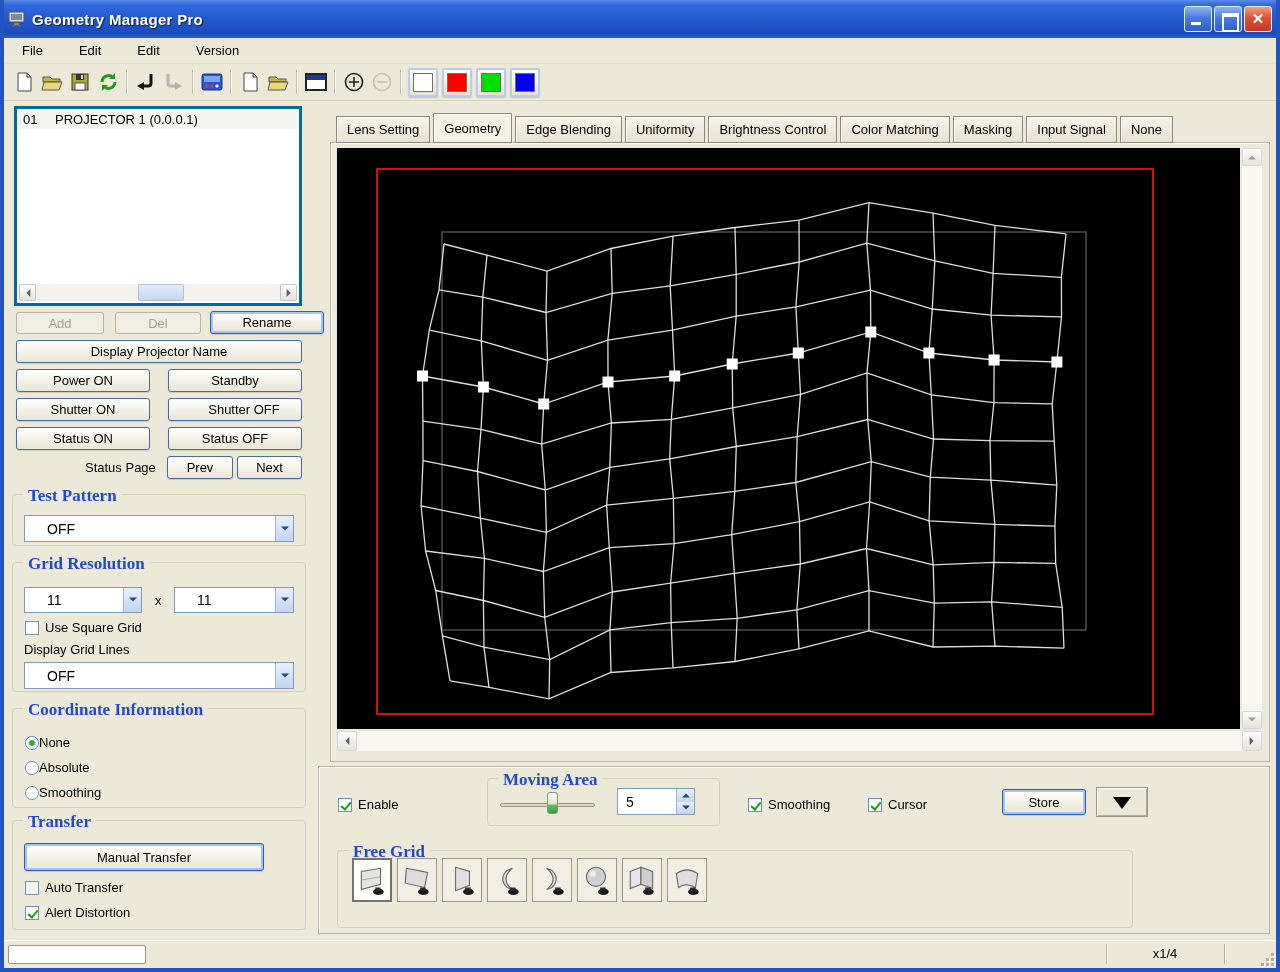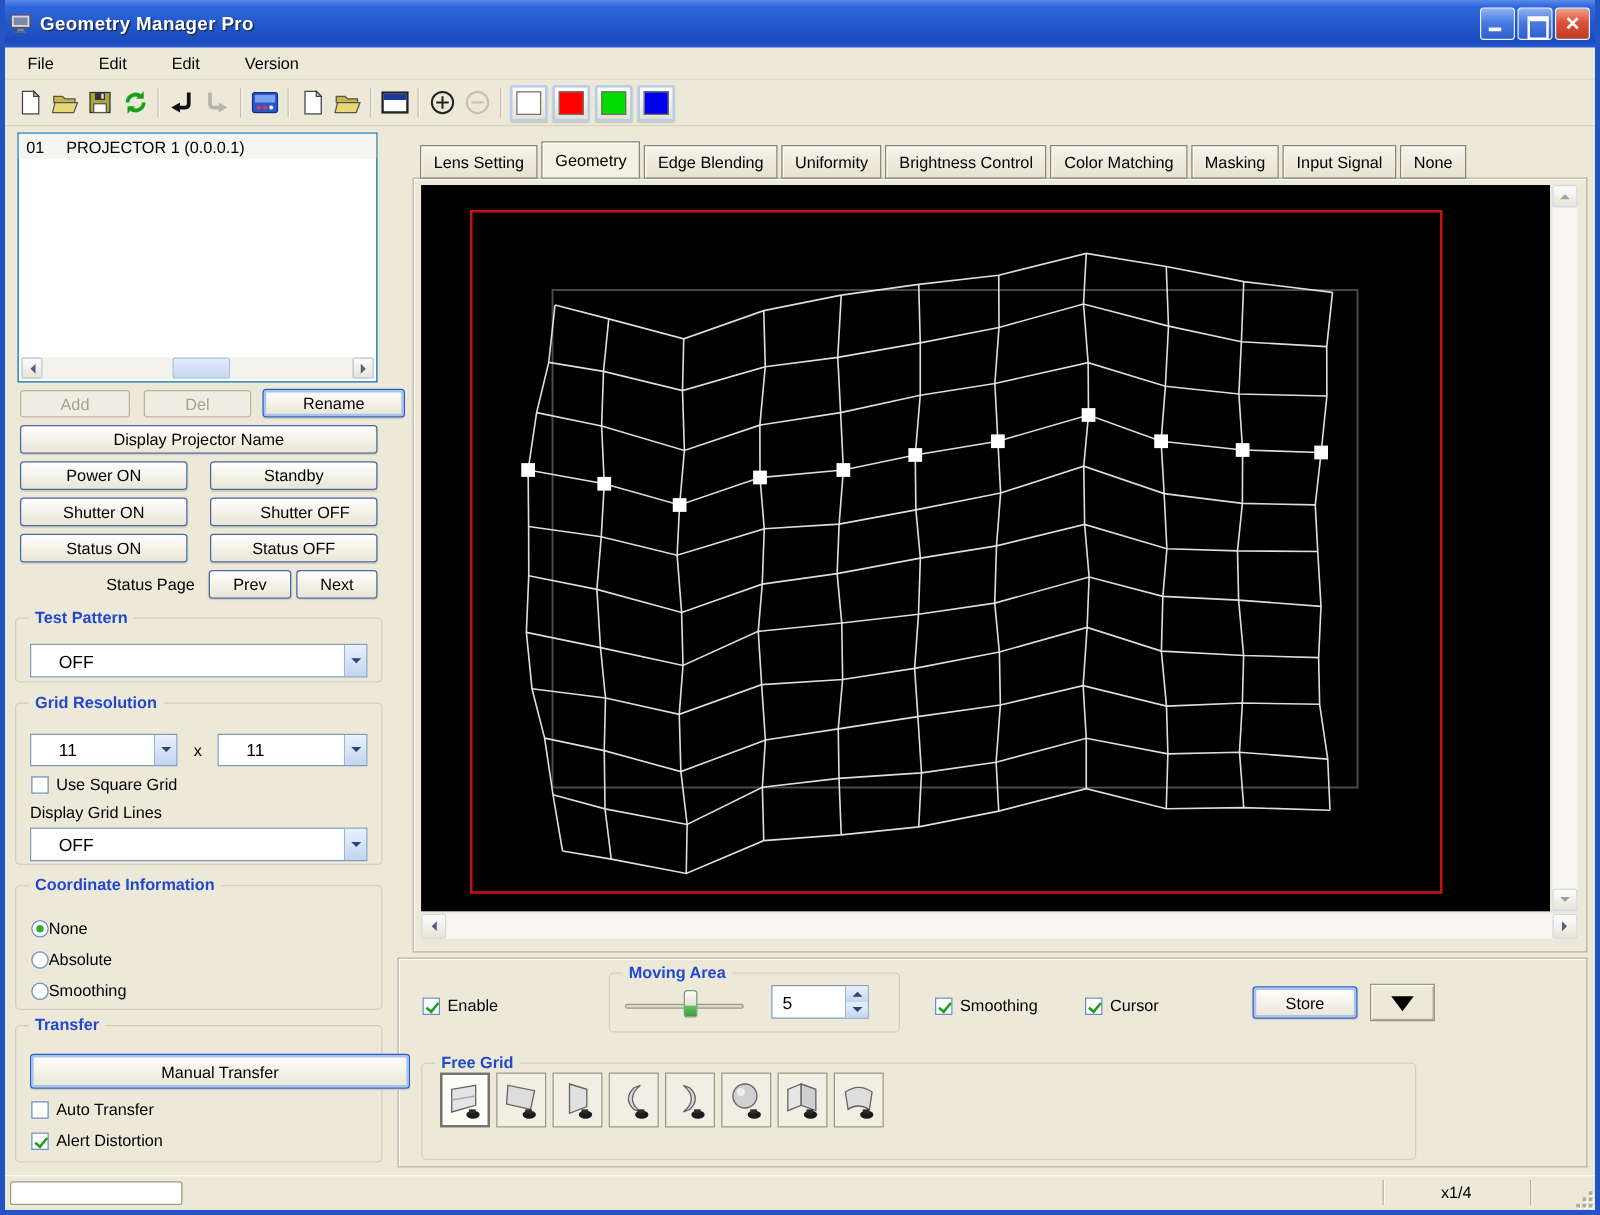--- a/index.html
+++ b/index.html
@@ -32,21 +32,21 @@
     display:flex; align-items:center; padding-left:6px; border-bottom:1px solid #d8d4c0; z-index:30; }
   .tool-btn { width:28px; height:28px; display:flex; align-items:center; justify-content:center; border:1px solid transparent; }
   .tool-sep { width:2px; height:24px; margin:0 4px; border-left:1px solid #c6c2ae; border-right:1px solid #fbfaf4; }
   .swatch { width:30px; height:29px; margin:0 2px; border:2px solid #b8cdec; border-radius:2px;
     background:linear-gradient(180deg,#fdfdfa,#e6e2d2); display:flex; align-items:center; justify-content:center;
     box-shadow:0 1px 1px #c8c4b2; }
   .swatch-inner { width:20px; height:19px; border:1px solid #70706a; }
 
   
   .listbox { position:absolute; left:14px; top:106px; width:288px; height:200px; background:#fff;
-    border:1px solid #0369a1; z-index:20; }
+    border:3px solid #0369a1; z-index:20; }
   .list-row { height:20px; display:flex; align-items:center; padding:0 6px; background:#f5f5f1; border-bottom:1px solid #ececе6; }
   .list-no { width:32px; }
   .hscroll { position:absolute; left:2px; right:2px; bottom:2px; height:17px; background:#f2f1ec; display:flex; }
   .scroll-arrow { width:17px; height:17px; background:linear-gradient(180deg,#fdfdfb,#e8e4d4); border:1px solid #b8c6de;
     border-radius:2px; position:relative; flex:0 0 auto; }
   .scroll-track { flex:1; position:relative; }
   .hthumb { position:absolute; left:42%; top:0; width:46px; height:17px; border-radius:2px;
     background:linear-gradient(180deg,#e2ebfb,#c6d6f2); border:1px solid #aec2e2; }
   .arr-l::after,.arr-r::after,.arr-u::after,.arr-d::after { content:""; position:absolute; left:50%; top:50%; border:4px solid transparent; }
   .arr-l::after { border-right-color:#4d6185; transform:translate(-70%,-50%); }
@@ -54,21 +54,21 @@
   .arr-u::after { border-bottom-color:#9aa0a8; transform:translate(-50%,-70%); }
   .arr-d::after { border-top-color:#9aa0a8; transform:translate(-50%,-30%); }
 
   .xpbtn { position:absolute; border:1px solid #4b69a5; border-radius:3px; font-size:13px;
     background:linear-gradient(180deg,#ffffff,#f4f2e8 50%,#e9e6d6); display:flex; align-items:center; justify-content:center;
     box-shadow:0 1px 1px #d0ccba; z-index:20; }
   .xpbtn.focus { border-color:#2a5bc8; box-shadow:inset 0 0 0 2px #a8c3f0, 0 1px 1px #d0ccba; }
   .xpbtn.disabled { color:#a5a294; border-color:#b9b5a3; background:#f0eee2; box-shadow:none; }
 
   .gbox { position:absolute; border:1px solid #d2cfbc; border-radius:4px; z-index:15; }
-  .gcap { position:absolute; top:-9px; left:10px; background:#ece9d8; padding:0 5px; color:#2248d0; font-weight:bold; font-size:13px; z-index:16; }
+  .gcap { position:absolute; top:-9px; left:10px; background:#ece9d8; padding:0 5px; color:#2248d0; font-weight:bold; font-size:17px; z-index:16;font-family:Liberation Serif, serif; }
 
   .combo { position:absolute; background:#fff; border:1px solid #7f9db9; display:flex; align-items:center; z-index:20; }
   .combo-val { flex:1; padding-left:22px; font-size:14px; }
   .combo-arrow { width:18px; align-self:stretch; border-left:1px solid #9db4d4; border-radius:0 1px 1px 0;
     background:linear-gradient(180deg,#e9f0fc,#c3d5f2); position:relative; }
   .combo-arrow::after { content:""; position:absolute; left:50%; top:50%; transform:translate(-50%,-30%);
     border:4px solid transparent; border-top-color:#24477e; }
 
   .cb { position:absolute; display:flex; align-items:center; gap:6px; z-index:20; font-size:13px; }
   .cb-box { width:14px; height:14px; background:#fff; border:1px solid #6a8fc0; position:relative; flex:0 0 auto; }
@@ -326,21 +326,21 @@
   <span>Absolute</span>
 </div>
 <div class="radio" style="left:25px; top:785px;">
   <span class="rad-circ"></span>
   <span>Smoothing</span>
 </div>
 
 <div class="gbox" style="left:12px; top:820px; width:294px; height:110px;">
   <div class="gcap">Transfer</div>
 </div>
-<div class="xpbtn focus" style="left:24px; top:843px; width:304px; height:28px;">Manual Transfer</div>
+<div class="xpbtn focus" style="left:24px; top:843px; width:240px; height:28px;">Manual Transfer</div>
 <div class="cb" style="left:25px; top:880px;">
   <span class="cb-box"></span>
   <span>Auto Transfer</span>
 </div>
 <div class="cb checked" style="left:25px; top:905px;">
   <span class="cb-box"></span>
   <span>Alert Distortion</span>
 </div>
 
 <div class="main-box"></div>

